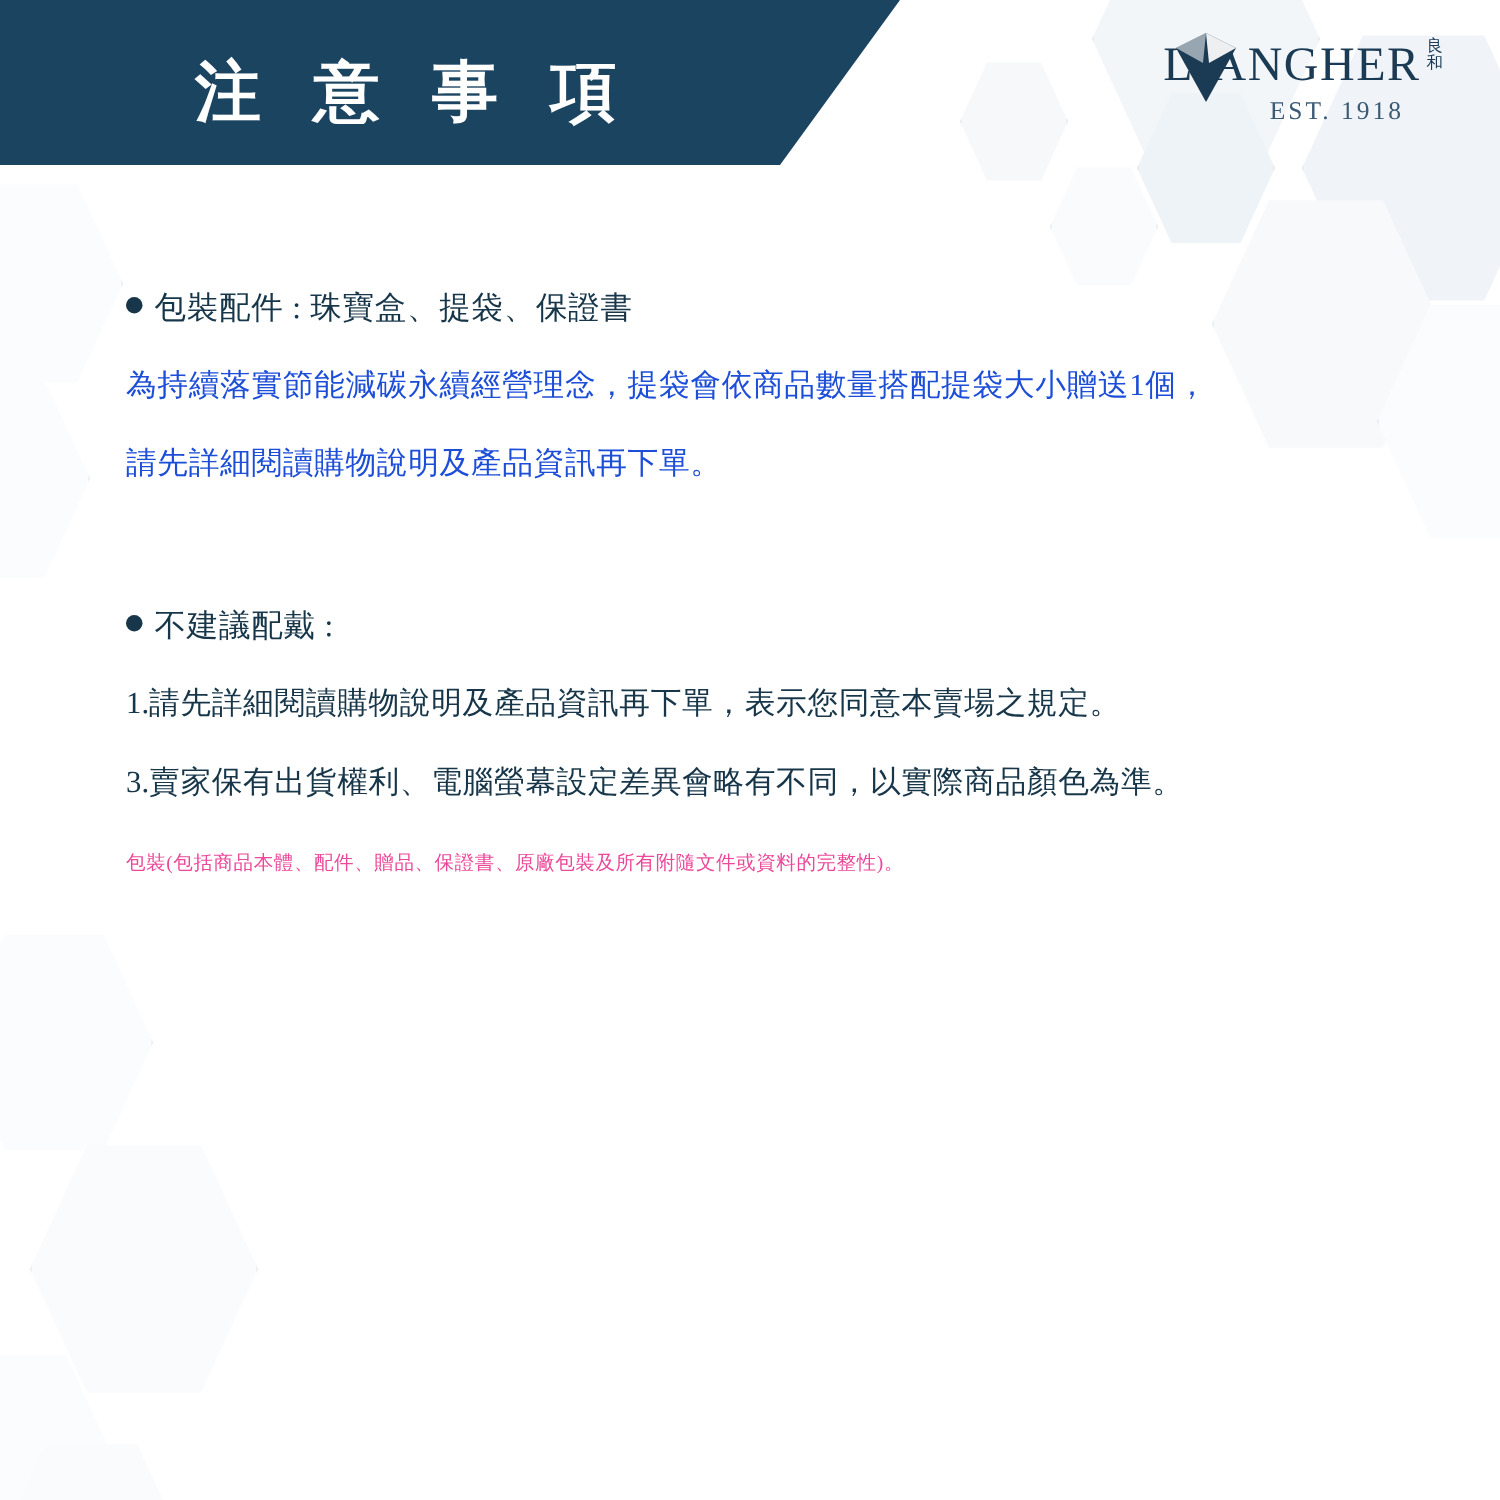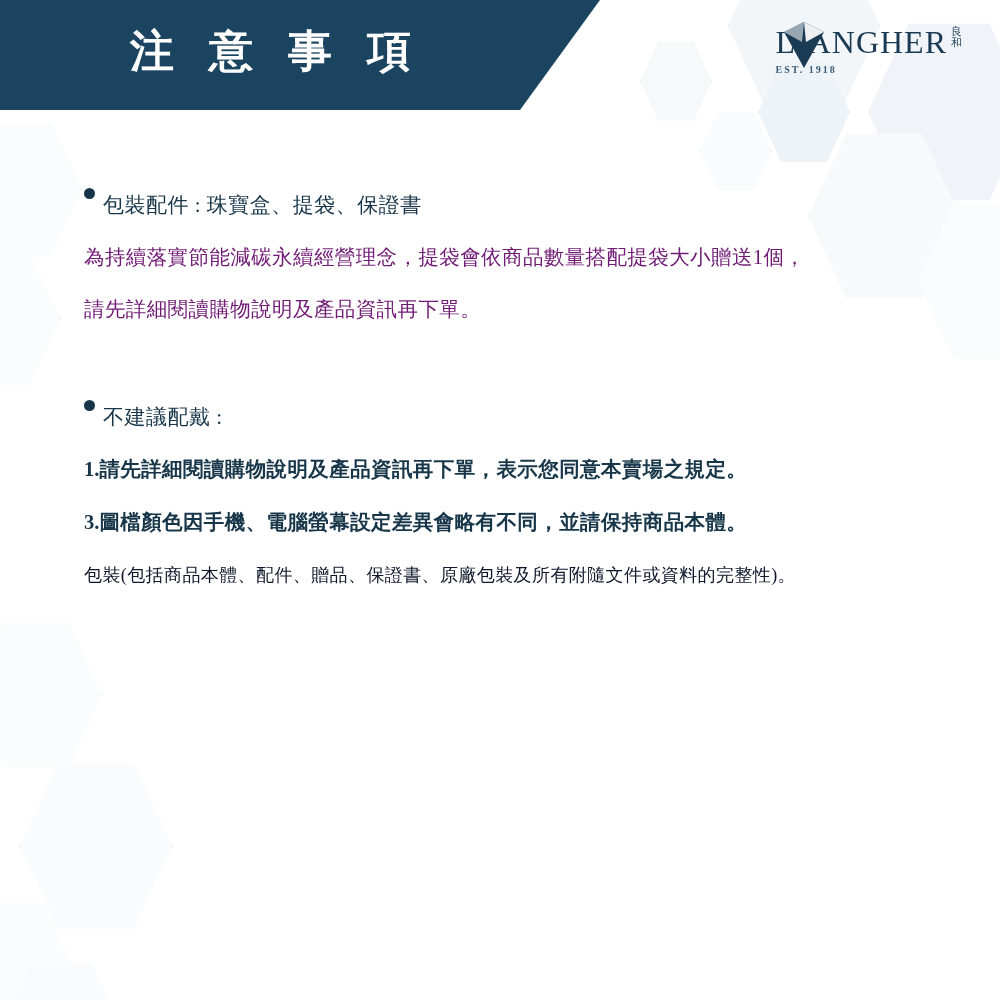--- a/index.html
+++ b/index.html
@@ -36,21 +36,21 @@
     top: 0;
     left: 0;
     width: 600px;
     height: 110px;
     background: #1b4460;
     clip-path: polygon(0 0, 600px 0, 520px 110px, 0 110px);
     z-index: 3;
   }
   .banner-title {
     position: absolute;
-    top: 22px;
+    top: 32px;
     left: 130px;
     font-size: 44px;
     letter-spacing: 12px;
     color: #ffffff;
     font-weight: 700;
     font-family: "Liberation Serif", "DejaVu Serif", serif;
     z-index: 4;
     white-space: nowrap;
   }
 
@@ -83,82 +83,80 @@
     display: inline-block;
     font-size: 11px;
     line-height: 11px;
     vertical-align: top;
     margin-left: 4px;
     text-align: left;
     letter-spacing: 0;
   }
   .logo-est {
     margin-top: 6px;
-    font-size: 10px;
+    font-size: 17px;
     letter-spacing: 2px;
     color: #3a5b75;
-    text-align: left;
+    text-align: right;
     padding-right: 26px;
-    font-weight: bold;
   }
 
   
   .content {
     position: absolute;
     top: 190px;
     left: 84px;
     width: 850px;
     z-index: 2;
   }
   .bullet-head {
     font-size: 21px;
     line-height: 30px;
     margin-bottom: 22px;
     letter-spacing: 0.5px;
     color: #173649;
     display: flex;
-    align-items: flex-start;
+    align-items: center;
   }
   .dot {
     display: inline-block;
     width: 11px;
     height: 11px;
     border-radius: 50%;
     background: #173649;
     margin-right: 8px;
     flex: 0 0 auto;
     position: relative;
     top: -2px;
   }
   .para {
     font-size: 20.5px;
     line-height: 30px;
     margin-bottom: 22px;
     letter-spacing: 0.4px;
-    color: #701a75;
+    color: #1d4ed8;
   }
   .section-gap {
     height: 56px;
   }
   .list-item {
     font-size: 20.5px;
     line-height: 30px;
     margin-bottom: 23px;
     letter-spacing: 0.4px;
     color: #173649;
-    font-weight: bold;
   }
   .list-item .num {
     letter-spacing: 0;
   }
   .cont-line {
-    font-size: 18px;
+    font-size: 13px;
     line-height: 30px;
     letter-spacing: 0.4px;
-    color: #0f172a;
+    color: #ec4899;
     margin-bottom: 0;
   }
 </style>
 </head>
 <body>
 
 <div class="hex-layer">
   <div class="hex" style="left:-40px;  top:120px; width:120px; height:136px;"></div>
   <div class="hex" style="left:-62px;  top:250px; width:120px; height:136px;"></div>
   <div class="hex" style="left:-30px;  top:620px; width:130px; height:148px;"></div>
@@ -202,17 +200,17 @@
 
   <div class="bullet-head">
     <span class="dot"></span>
     <span>不建議配戴 :</span>
   </div>
 
   <div class="list-item">
     <span class="num">1.</span><span>請先詳細閱讀購物說明及產品資訊再下單，表示您同意本賣場之規定。</span>
   </div>
   <div class="list-item">
-    <span class="num">3.</span><span>圖檔顏色因手機、電腦螢幕設定差異會略有不同，並請保持商品本體。</span>
+    <span class="num">3.</span><span>賣家保有出貨權利、電腦螢幕設定差異會略有不同，以實際商品顏色為準。</span>
   </div>
   <div class="cont-line">包裝(包括商品本體、配件、贈品、保證書、原廠包裝及所有附隨文件或資料的完整性)。</div>
 
 </div>
 
 </body></html>

